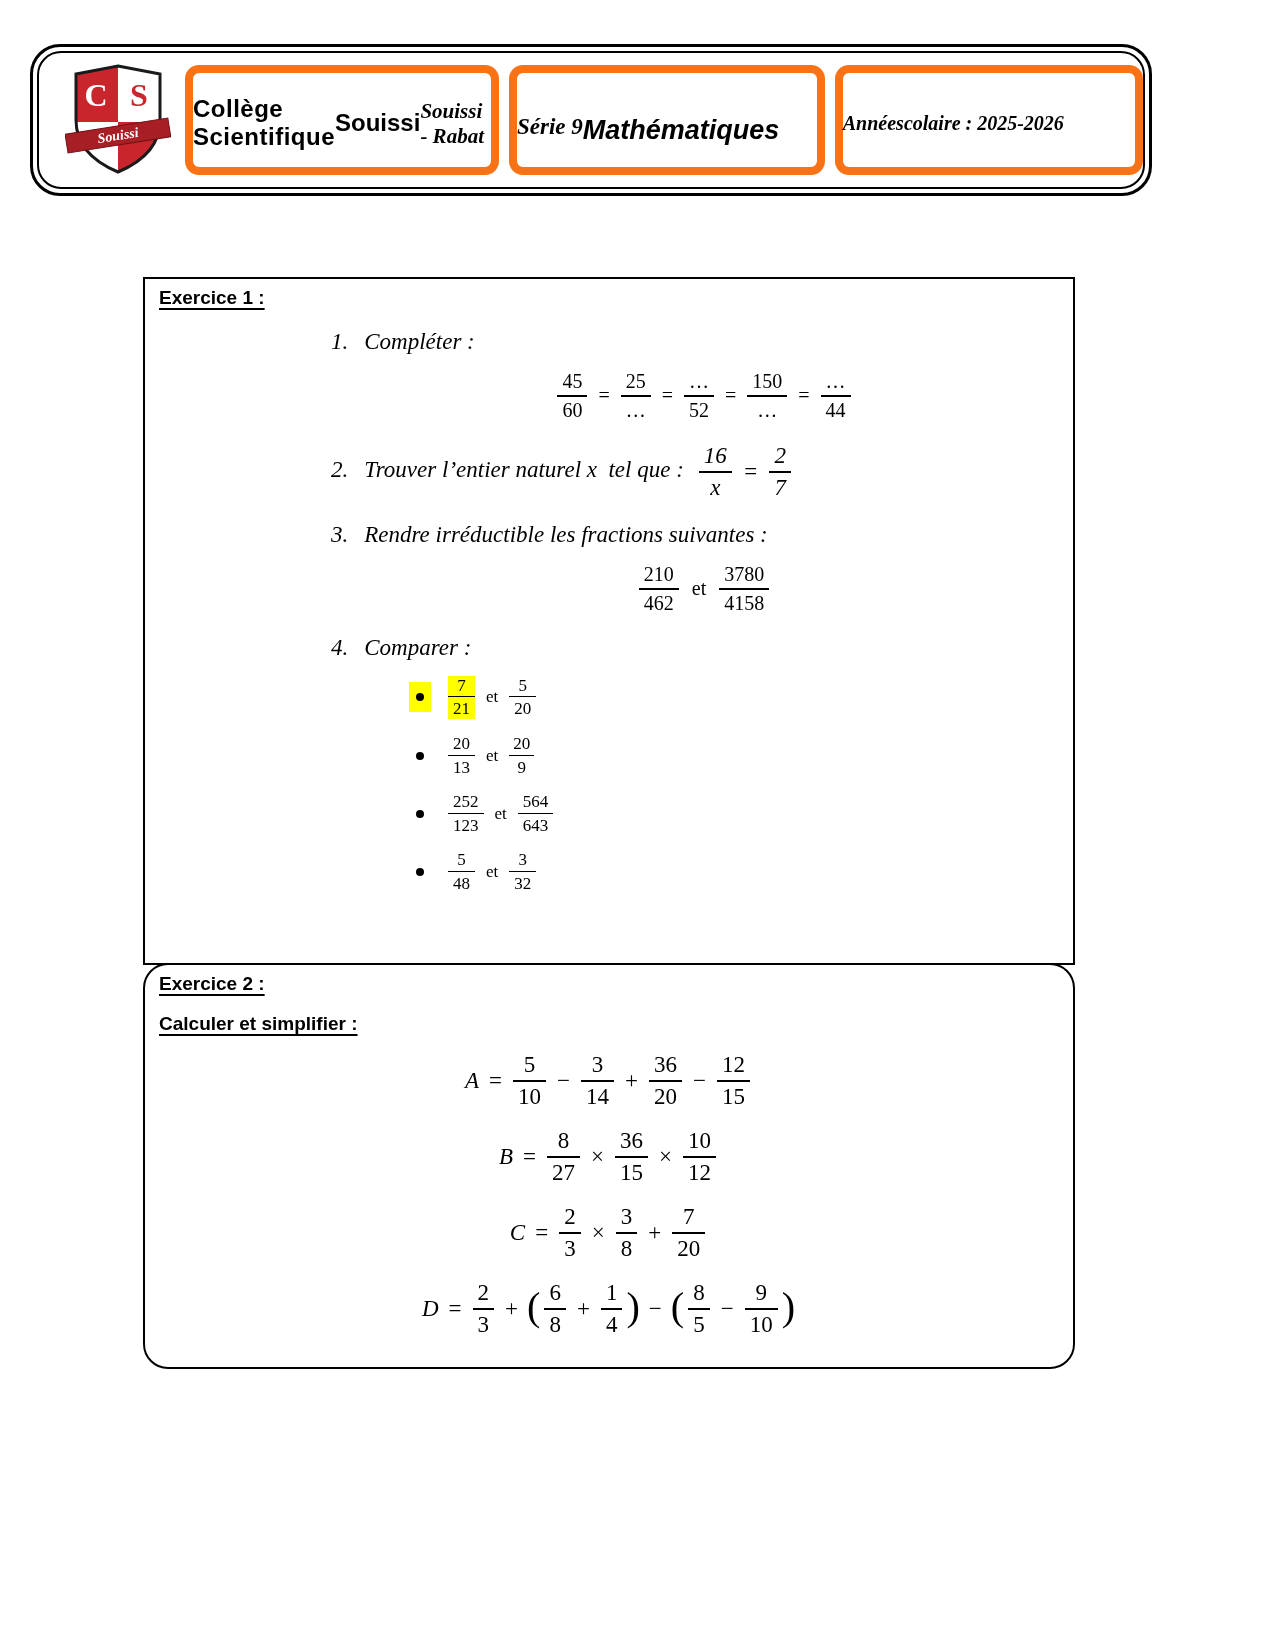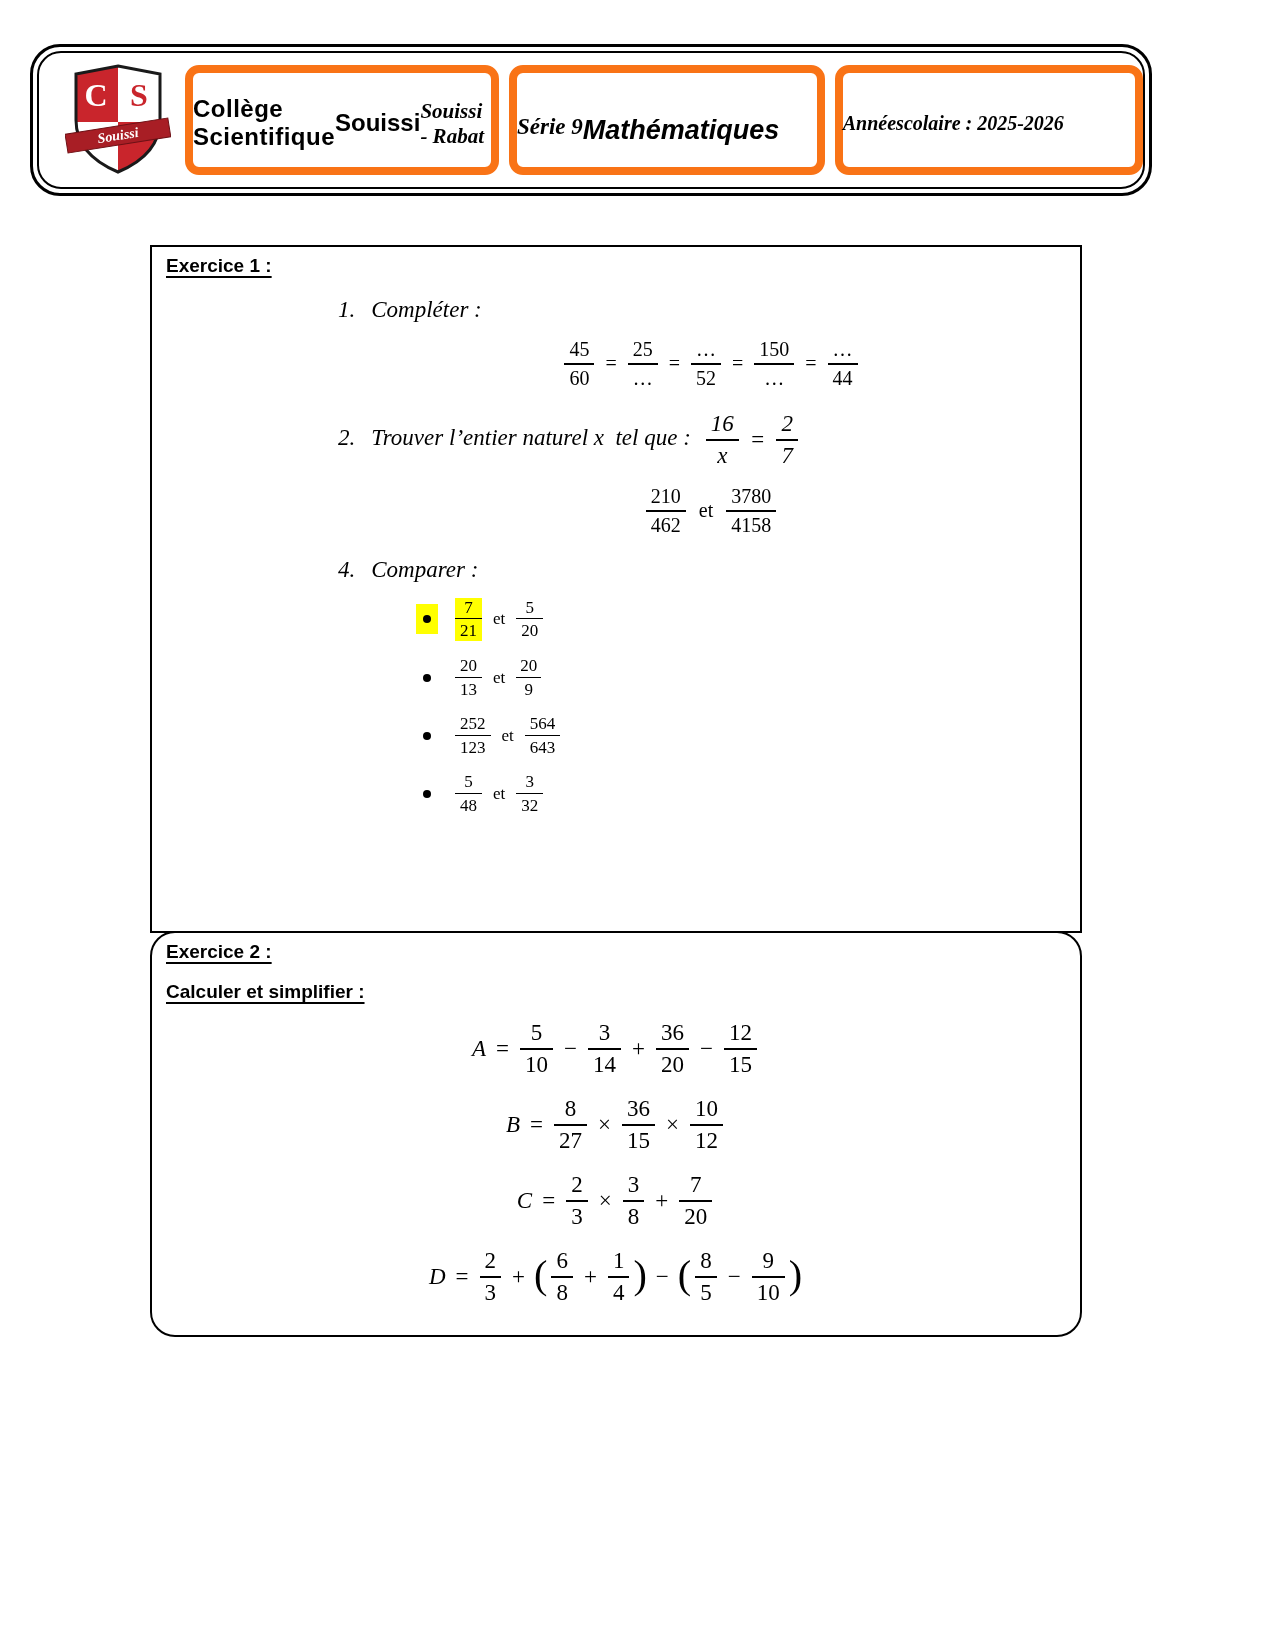--- a/index.html
+++ b/index.html
@@ -25,21 +25,21 @@
   .school-l1 { font-weight:bold; font-size:24px; word-spacing:12px; letter-spacing:0.5px; }
   .school-l2 { font-weight:bold; font-size:24px; }
   .school-loc { font-family:"Liberation Serif", serif; font-style:italic; font-weight:bold; font-size:21px; margin-top:2px; }
   .serie-box { width:332px; margin-left:10px; padding-top:14px; }
   .serie-title { font-family:"Liberation Serif", serif; font-style:italic; font-weight:bold; font-size:23px; }
   .subject { font-style:italic; font-weight:bold; font-size:27px; margin-top:6px; }
   .year-box { width:324px; margin-left:10px; padding-top:7px; }
   .year-text { font-family:"Liberation Serif", serif; font-style:italic; font-weight:bold; font-size:20px; }
 
   
-  .exercise { position:absolute; left:150px; width:932px; border:2px solid #000; padding:8px 14px; background:#fff; }
+  .exercise { position:absolute; left:143px; width:932px; border:2px solid #000; padding:8px 14px; background:#fff;margin-top:32px; }
   .ex1 { top:245px; height:688px; }
   .ex2 { top:931px; height:406px;border-radius:25px; }
   .ex-title, .ex-subtitle {
     font-size:19px; font-weight:bold;
     text-decoration:underline; text-decoration-thickness:2px; text-underline-offset:4px;
   }
   .ex-subtitle { margin-top:18px; }
 
   
   .list-item {
@@ -128,20 +128,23 @@
 
     <div class="list-item">
       <span class="li-num">1.</span><span class="li-text">Compléter :</span>
     </div>
     <div class="equation main-eq"><span class="frac"><span class="num">45</span><span class="den">60</span></span><span class="op">=</span><span class="frac"><span class="num">25</span><span class="den">…</span></span><span class="op">=</span><span class="frac"><span class="num">…</span><span class="den">52</span></span><span class="op">=</span><span class="frac"><span class="num">150</span><span class="den">…</span></span><span class="op">=</span><span class="frac"><span class="num">…</span><span class="den">44</span></span></div>
 
     <div class="list-item">
       <span class="li-num">2.</span><span class="li-text">Trouver l’entier naturel x  tel que :</span><span class="equation inline-eq"><span class="frac"><span class="num">16</span><span class="den var">x</span></span><span class="op">=</span><span class="frac"><span class="num">2</span><span class="den">7</span></span></span>
     </div>
 
+    <div class="list-item">
+      <span class="li-num">3.</span><span class="li-text">Rendre irréductible les fractions suivantes :</span>
+    </div>
     <div class="equation main-eq"><span class="frac"><span class="num">210</span><span class="den">462</span></span><span class="it">et</span><span class="frac"><span class="num">3780</span><span class="den">4158</span></span></div>
 
     <div class="list-item">
       <span class="li-num">4.</span><span class="li-text">Comparer :</span>
     </div>
 
     <div class="bullet-item highlighted">
       <span class="dot-wrap">
           <span class="dot"></span>
         </span>

